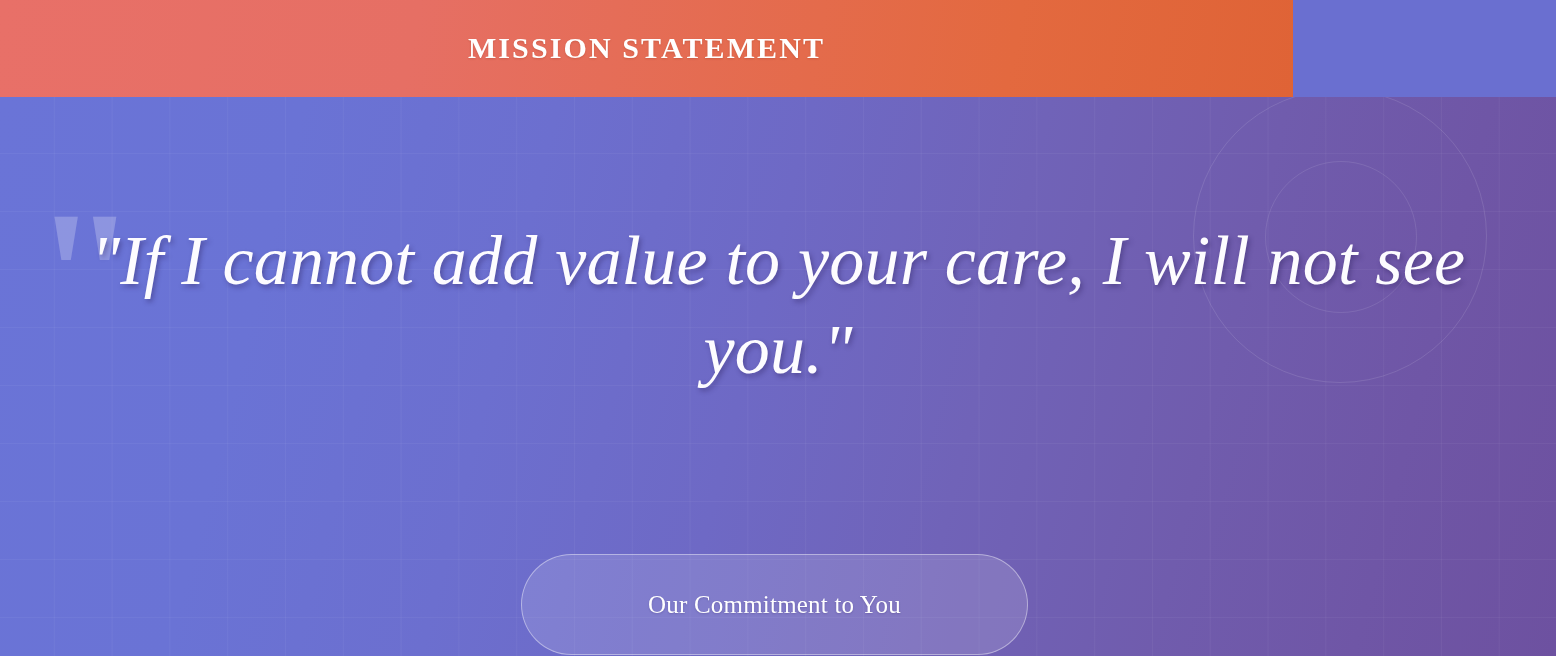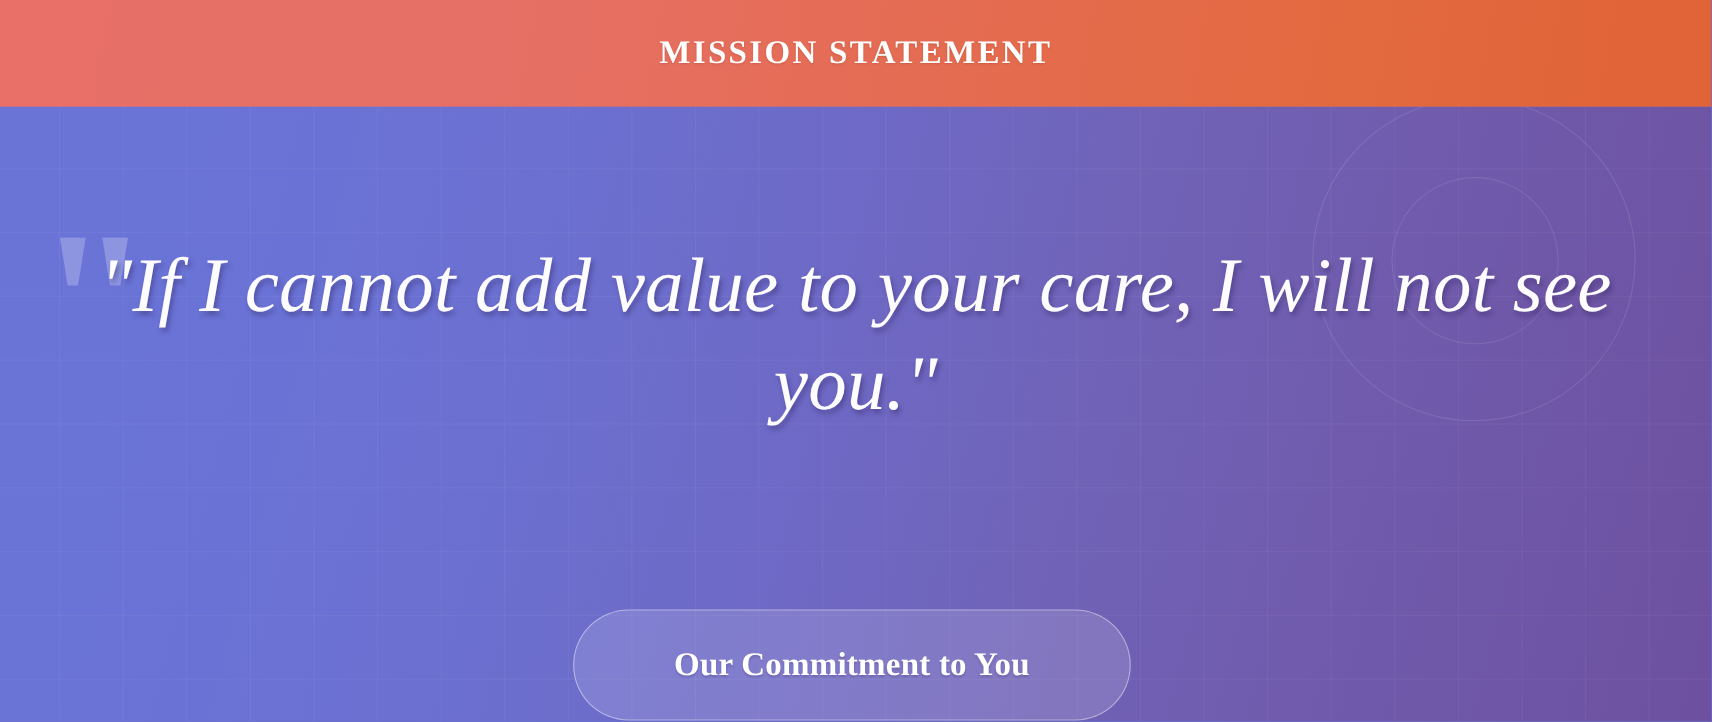--- a/index.html
+++ b/index.html
@@ -15,21 +15,21 @@
     overflow: hidden;
     font-family: "Liberation Serif", "DejaVu Serif", serif;
     -webkit-font-smoothing: antialiased;
   }
 
   
   .header-band {
     position: absolute;
     left: 0;
     top: 0;
-    width: 1556px;
+    width: 1293px;
     height: 97px;
     background: linear-gradient(100deg, #e87068 0%, #e66f64 32%, #e3693f 78%, #df6336 100%);
     display: flex;
     align-items: center;
     justify-content: center;
     z-index: 5;
   }
 
   .header-title {
     font-family: "Liberation Serif", "DejaVu Serif", serif;
@@ -159,22 +159,22 @@
     background: rgba(255, 255, 255, 0.135);
     border: 1.4px solid rgba(255, 255, 255, 0.42);
     display: flex;
     align-items: center;
     justify-content: center;
     cursor: pointer;
   }
 
   .cta-label {
     font-family: "Liberation Serif", "DejaVu Serif", serif;
-    font-size: 30px;
-    font-weight: bold;
+    font-size: 25px;
+    font-weight: normal;
     line-height: 1;
     color: #ffffff;
     white-space: nowrap;
     letter-spacing: 0.2px;
     text-shadow: 0 1px 2px rgba(45, 28, 90, 0.22);
   }
 </style>
 </head>
 <body>
 

